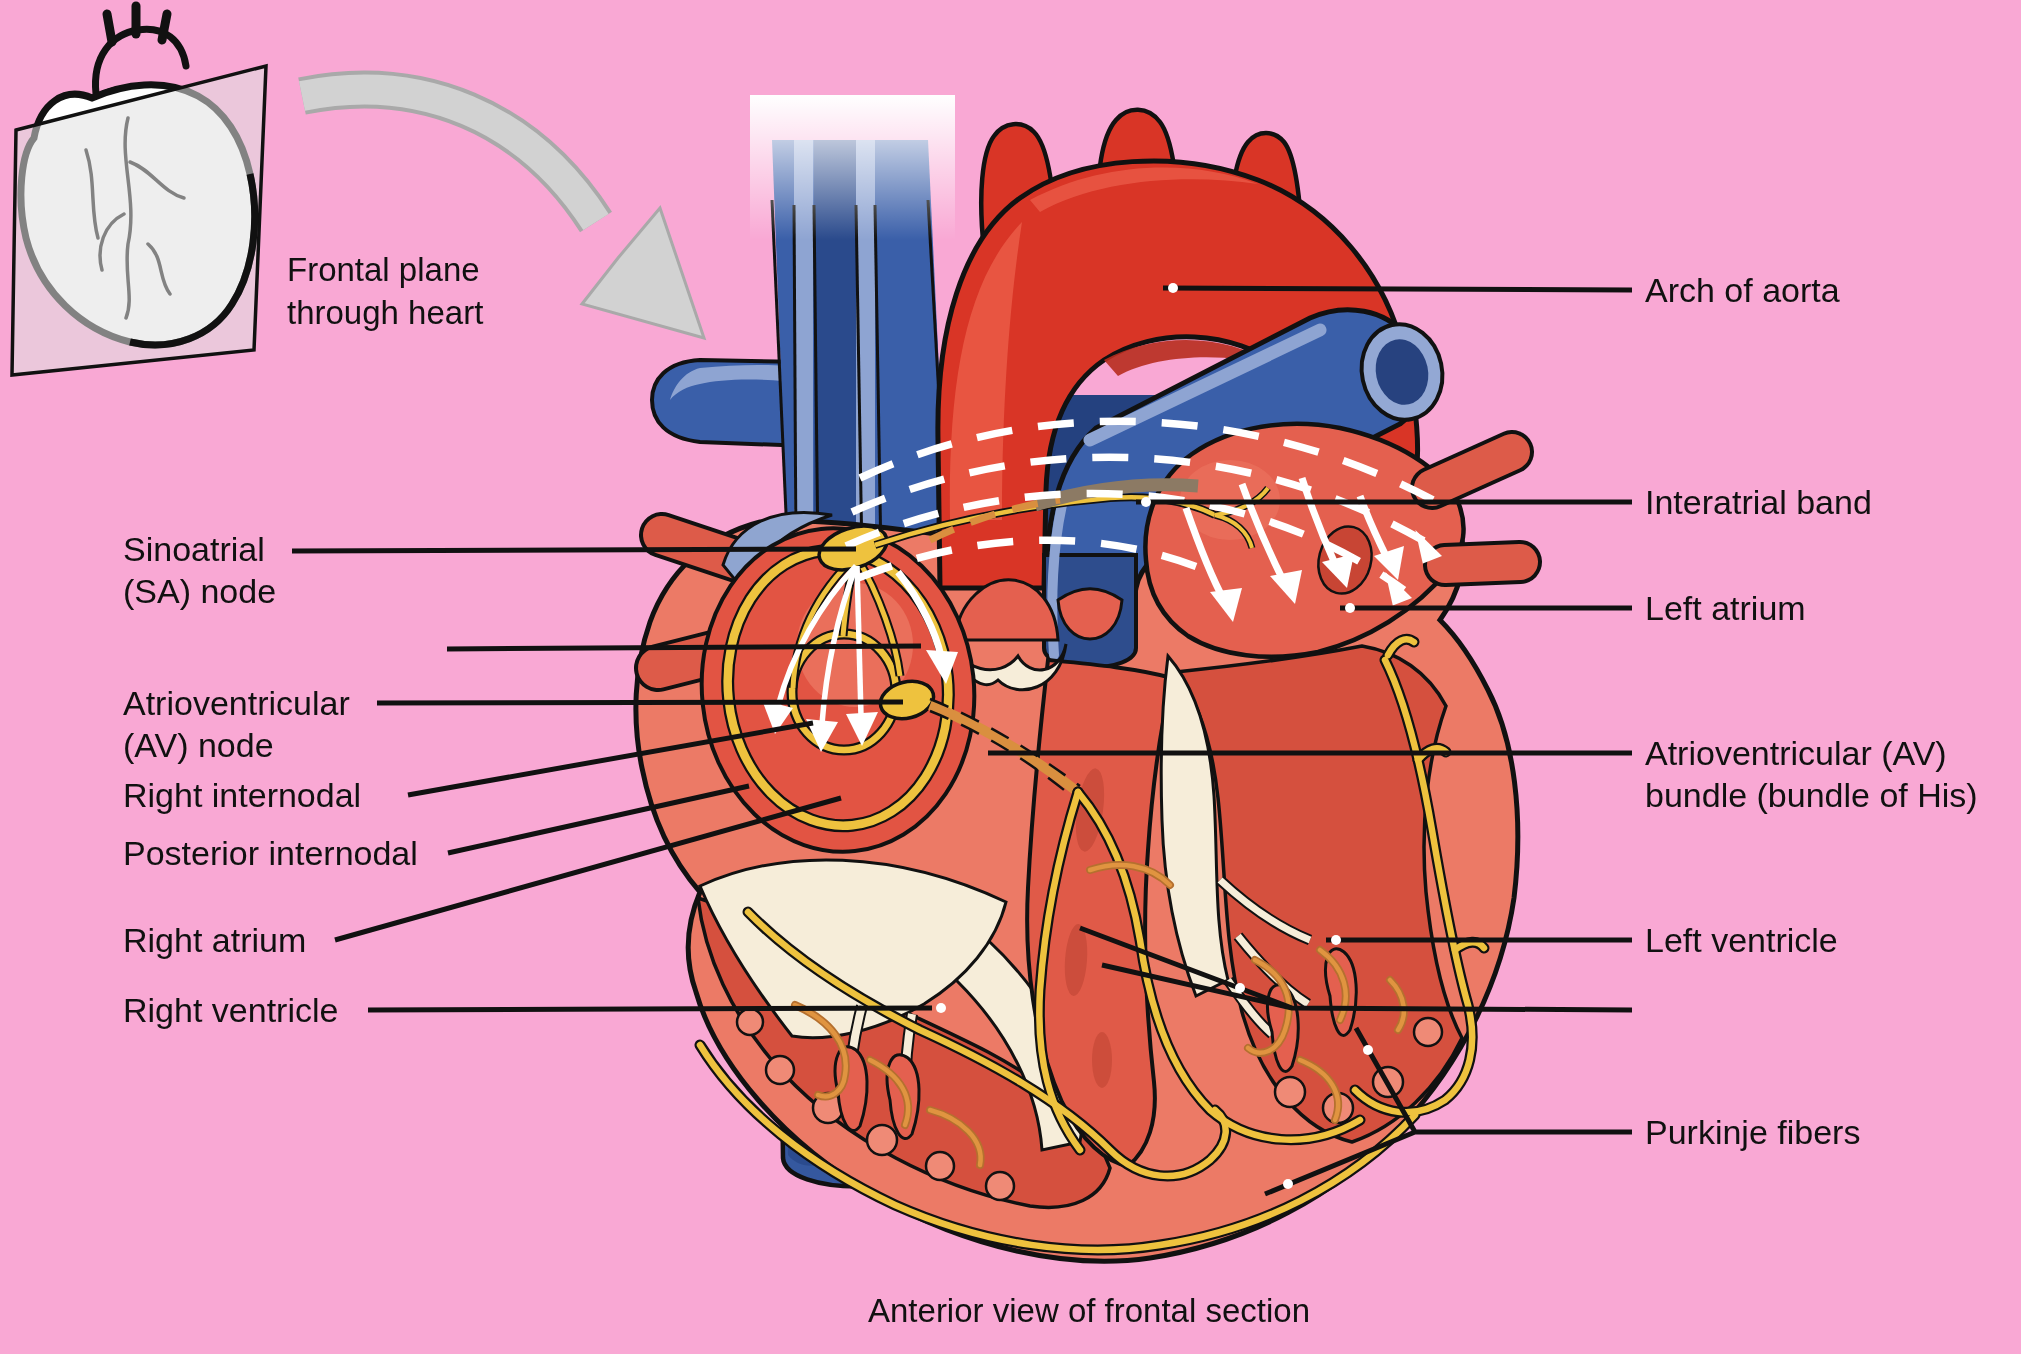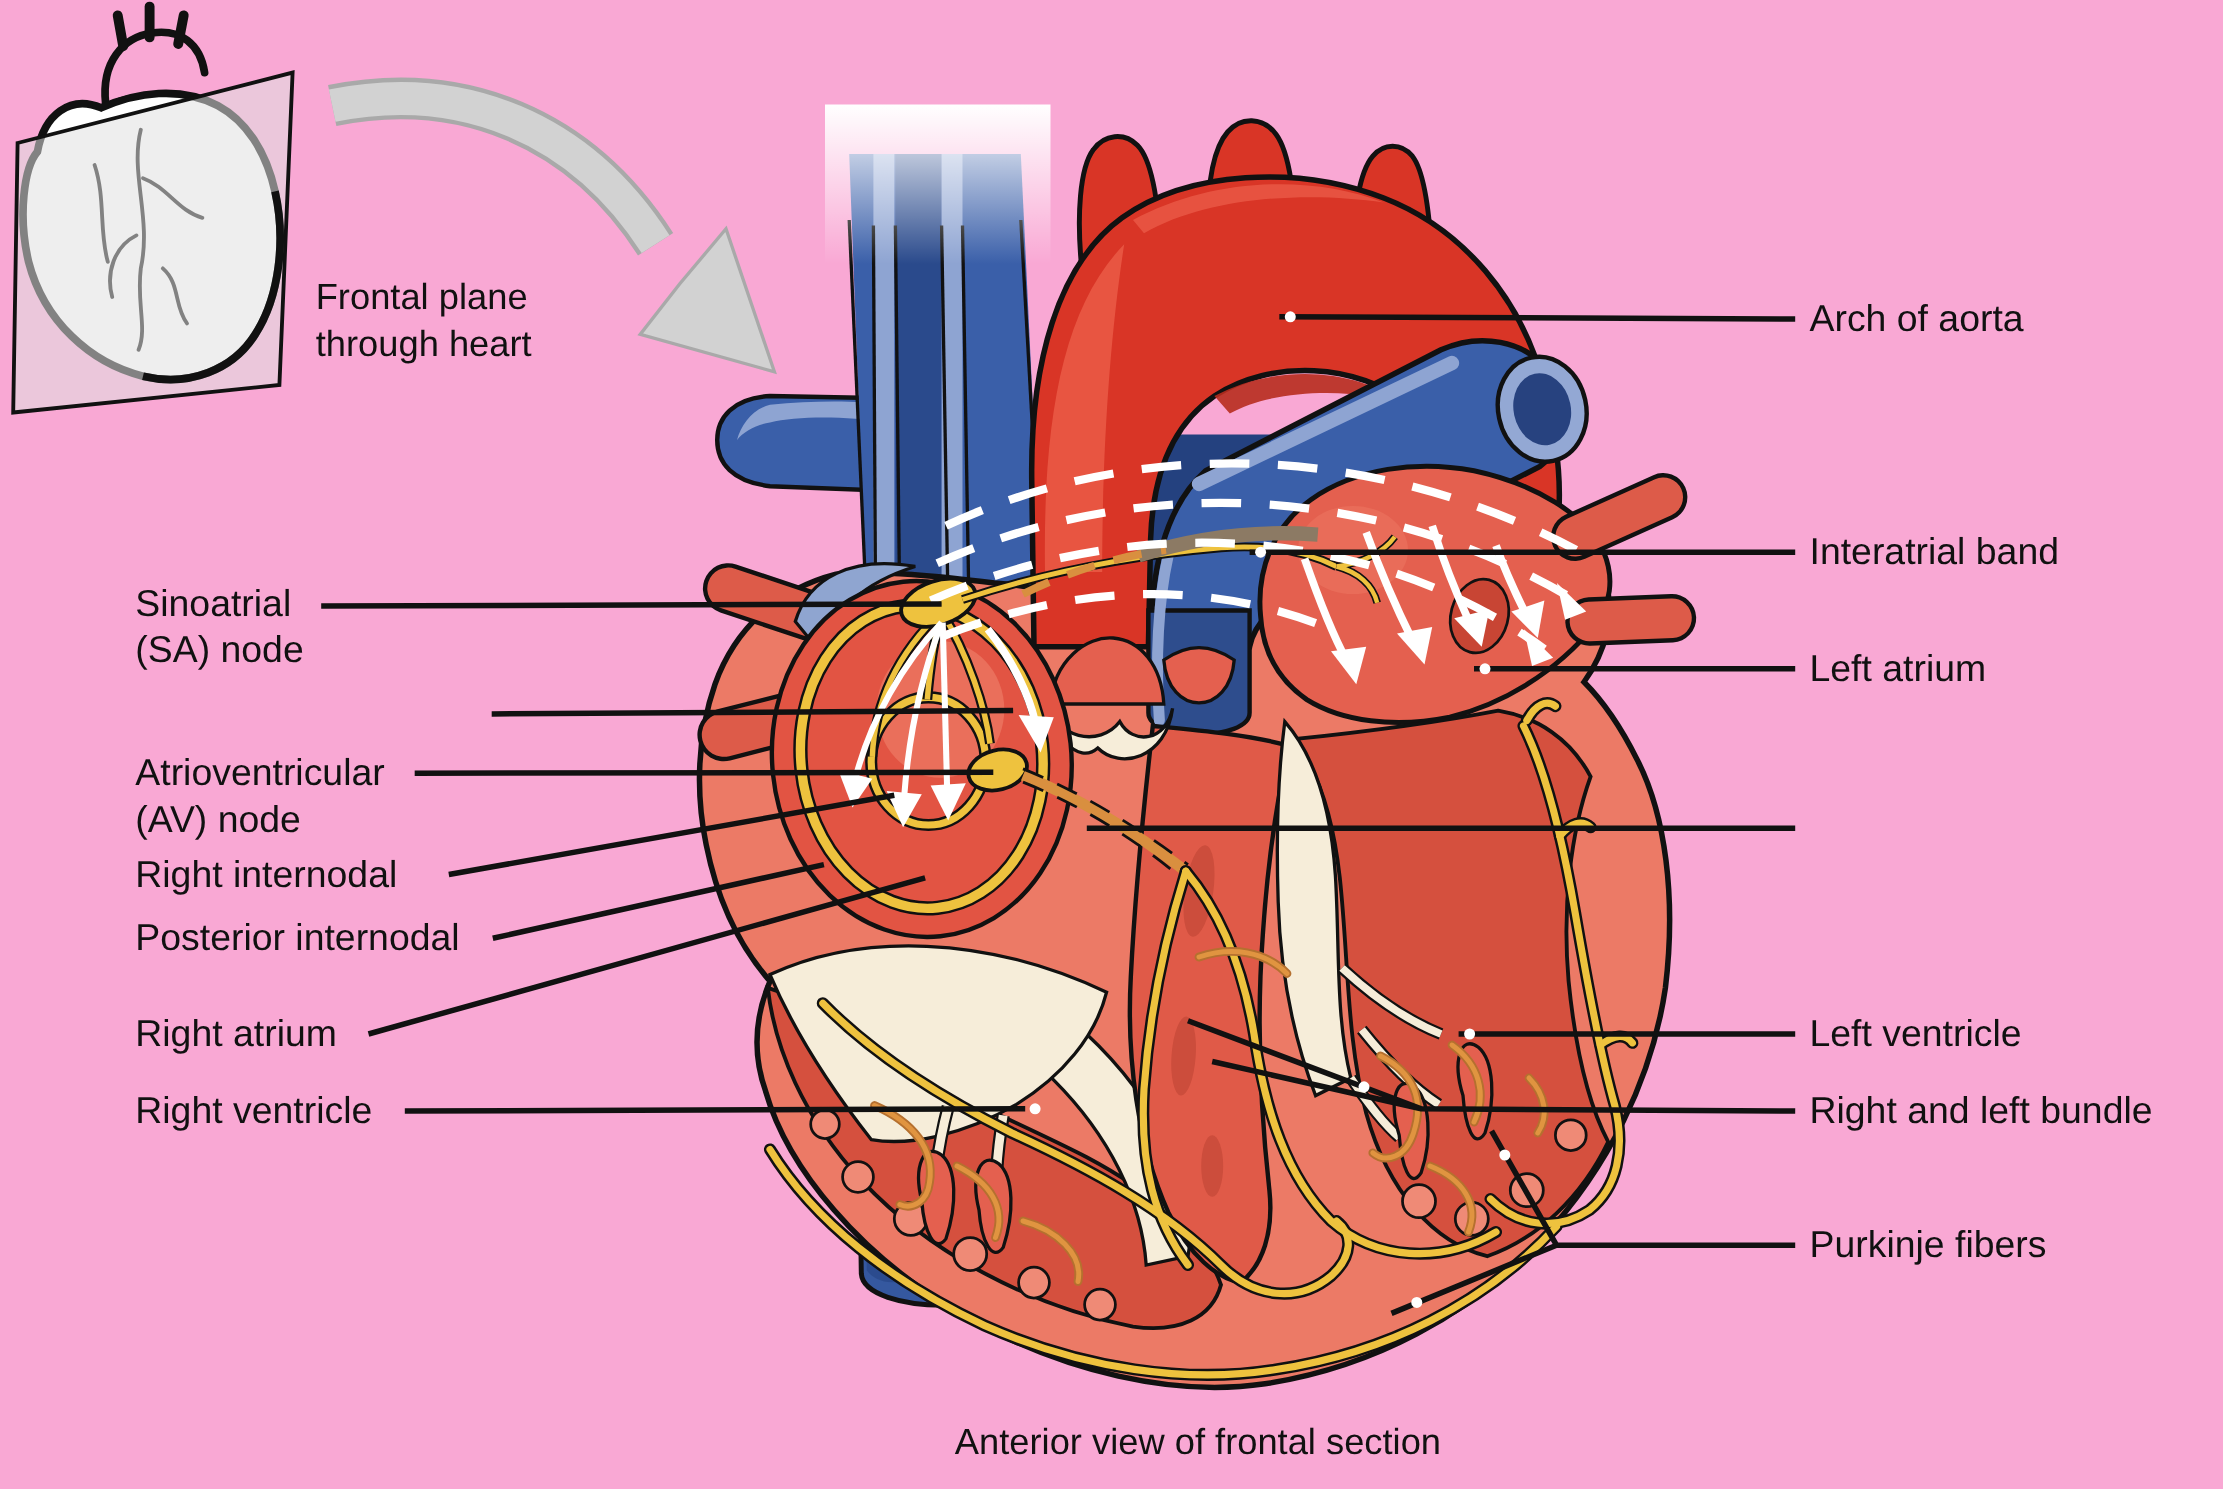--- a/index.html
+++ b/index.html
@@ -393,25 +393,28 @@
 
 <div class="label" style="left:1645px; top:269px;">
   <div>Arch of aorta</div>
 </div>
 <div class="label" style="left:1645px; top:481px;">
   <div>Interatrial band</div>
 </div>
 <div class="label" style="left:1645px; top:587px;">
   <div>Left atrium</div>
 </div>
+<div class="label" style="left:1645px; top:732px;">
+  <div>Atrioventricular (AV)</div>
+  <div>bundle (bundle of His)</div>
+</div>
 <div class="label" style="left:1645px; top:919px;">
   <div>Left ventricle</div>
 </div>
 <div class="label" style="left:1645px; top:989px;">
-  <div>Right and left bundle</div>
 </div>
 <div class="label" style="left:1645px; top:1111px;">
   <div>Purkinje fibers</div>
 </div>
 
 <div id="caption">Anterior view of frontal section</div>
 
 </div>
 
 </body></html>

